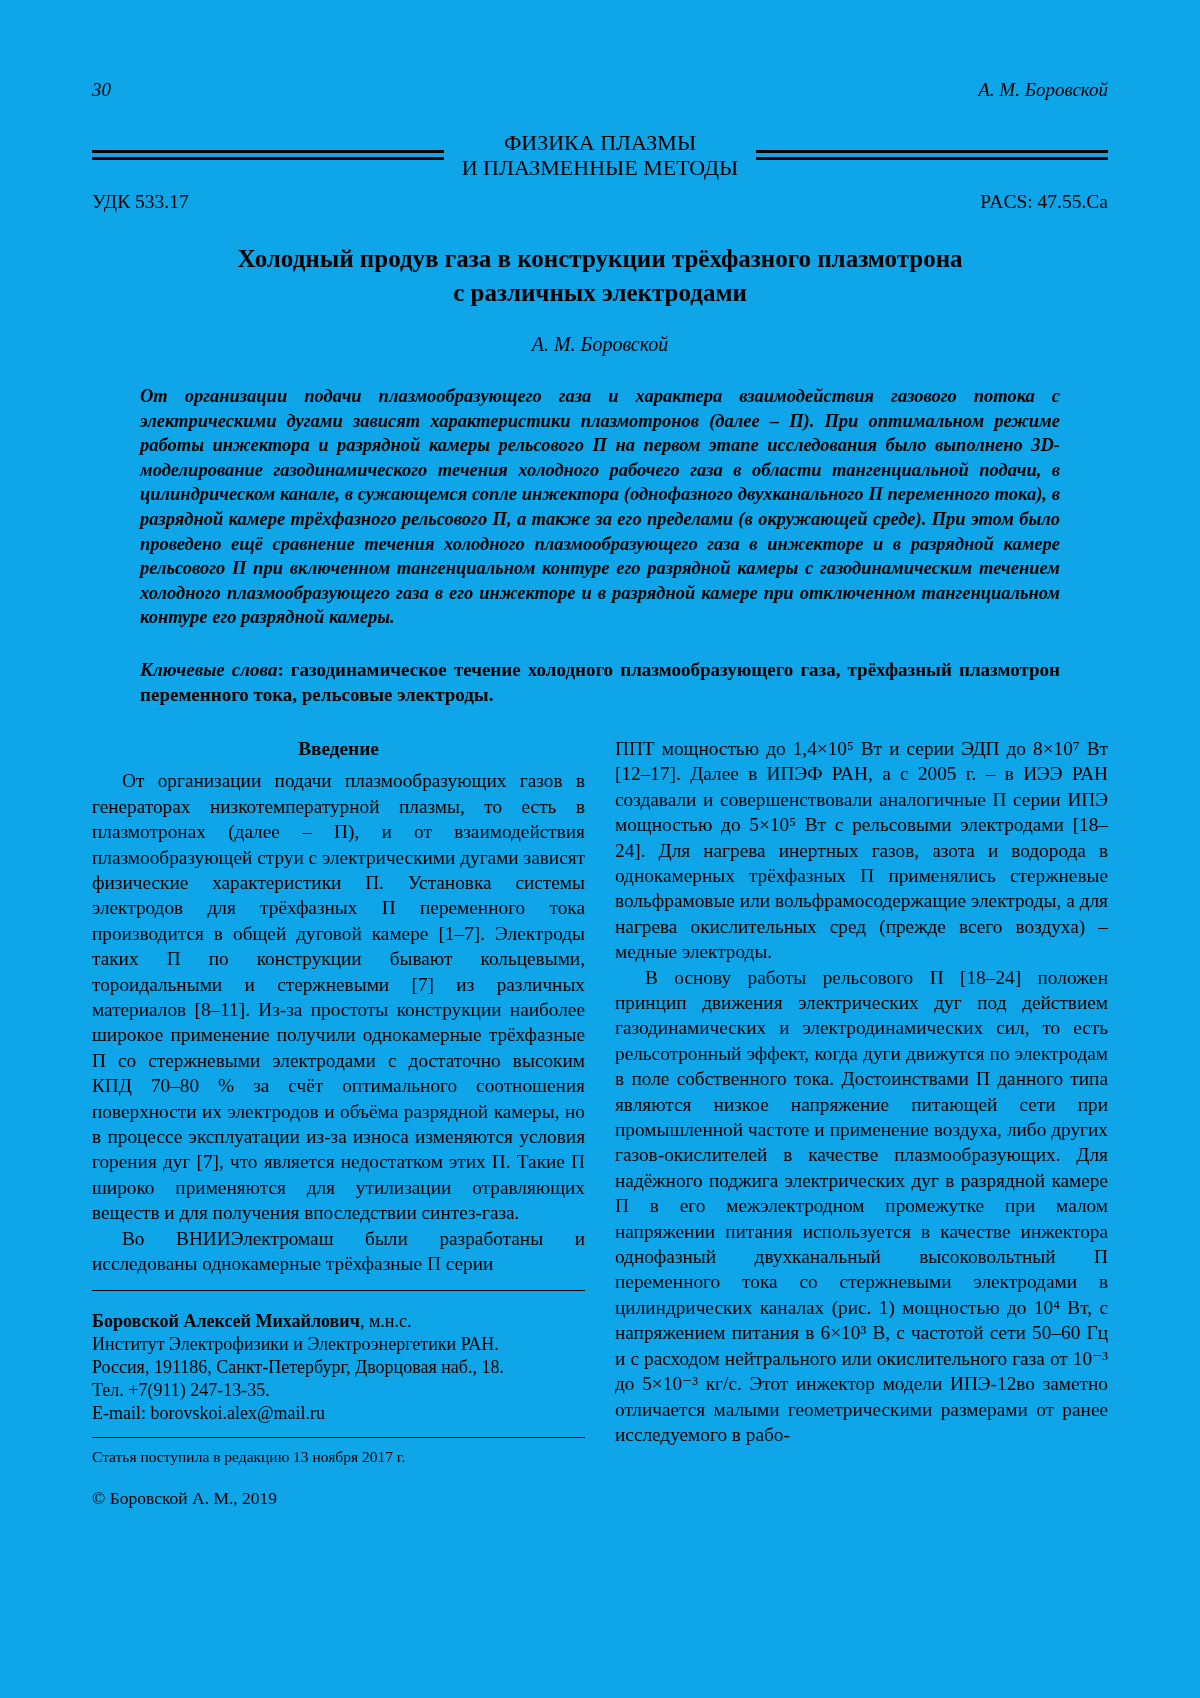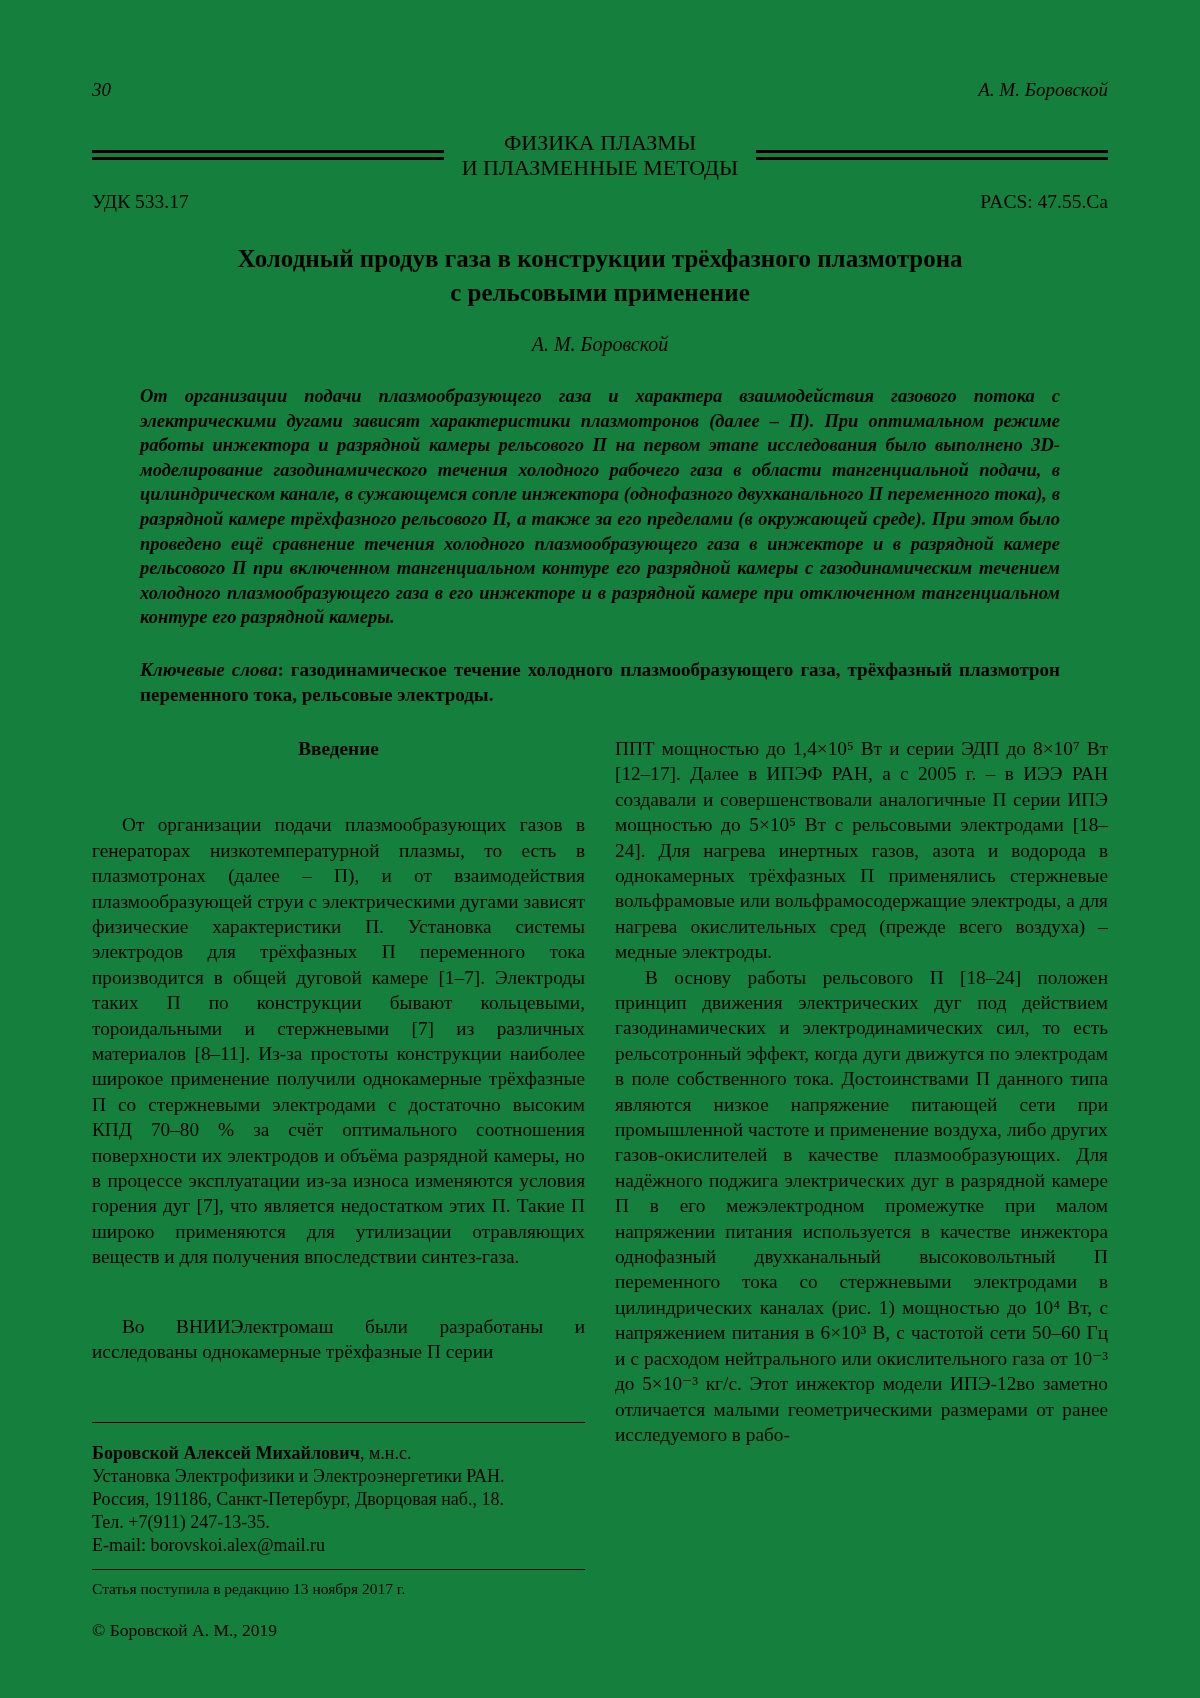--- a/index.html
+++ b/index.html
@@ -5,21 +5,21 @@
   html, body {
     margin: 0;
     padding: 0;
     background: #ffffff;
   }
   .page {
     position: relative;
     width: 1200px;
     height: 1698px;
     box-sizing: border-box;
-    background: #15803d;
+    background: #0ea5e9;
     color: #000000;
     font-family: "Liberation Serif", "DejaVu Serif", serif;
     padding: 78px 92px 60px 92px;
     overflow: hidden;
   }
   
   .running-head {
     display: flex;
     justify-content: space-between;
     font-style: italic;
@@ -98,21 +98,20 @@
     margin-top: 28px;
     flex: 1;
   }
   .col {
     flex: 1;
     min-width: 0;
     font-size: 19.3px;
     line-height: 25.4px;
     text-align: justify;
     hyphens: auto;
-    gap: 44px;
   }
   .col-left {
     display: flex;
     flex-direction: column;
   }
   .sec-head {
     font-weight: bold;
     text-align: center;
     margin: 0 0 7px 0;
   }
@@ -163,40 +162,40 @@
     <div class="dbl-rule"></div>
   </div>
 
   <div class="codes">
     <span>УДК 533.17</span>
     <span>PACS: 47.55.Ca</span>
   </div>
 
   <h1 class="title">
     <span class="t-line">Холодный продув газа в конструкции трёхфазного плазмотрона</span>
-    <span class="t-line">с рельсовыми применение</span>
+    <span class="t-line">с различных электродами</span>
   </h1>
 
   <div class="author">А. М. Боровской</div>
 
   <p class="abstract">От организации подачи плазмообразующего газа и характера взаимодействия газового потока с электрическими дугами зависят характеристики плазмотронов (далее – П). При оптимальном режиме работы инжектора и разрядной камеры рельсового П на первом этапе исследования было выполнено 3D-моделирование газодинамического течения холодного рабочего газа в области тангенциальной подачи, в цилиндрическом канале, в сужающемся сопле инжектора (однофазного двухканального П переменного тока), в разрядной камере трёхфазного рельсового П, а также за его пределами (в окружающей среде). При этом было проведено ещё сравнение течения холодного плазмообразующего газа в инжекторе и в разрядной камере рельсового П при включенном тангенциальном контуре его разрядной камеры с газодинамическим течением холодного плазмообразующего газа в его инжекторе и в разрядной камере при отключенном тангенциальном контуре его разрядной камеры.</p>
 
   <p class="keywords"><span class="kw-label">Ключевые слова</span><span>: газодинамическое течение холодного плазмообразующего газа, трёхфазный плазмотрон переменного тока, рельсовые электроды.</span></p>
 
   <div class="columns">
 
     <div class="col col-left">
       <div class="sec-head">Введение</div>
       <p class="body-p indent">От организации подачи плазмообразующих газов в генераторах низкотемпературной плазмы, то есть в плазмотронах (далее – П), и от взаимодействия плазмообразующей струи с электрическими дугами зависят физические характеристики П. Установка системы электродов для трёхфазных П переменного тока производится в общей дуговой камере [1–7]. Электроды таких П по конструкции бывают кольцевыми, тороидальными и стержневыми [7] из различных материалов [8–11]. Из-за простоты конструкции наиболее широкое применение получили однокамерные трёхфазные П со стержневыми электродами с достаточно высоким КПД 70–80 % за счёт оптимального соотношения поверхности их электродов и объёма разрядной камеры, но в процессе эксплуатации из-за износа изменяются условия горения дуг [7], что является недостатком этих П. Такие П широко применяются для утилизации отравляющих веществ и для получения впоследствии синтез-газа.</p>
       <p class="body-p indent">Во ВНИИЭлектромаш были разработаны и исследованы однокамерные трёхфазные П серии</p>
 
       <div class="footnote">
         <div class="fn-contact">
           <div><span class="fn-name">Боровской Алексей Михайлович</span><span>, м.н.с.</span></div>
-          <div>Установка Электрофизики и Электроэнергетики РАН.</div>
+          <div>Институт Электрофизики и Электроэнергетики РАН.</div>
           <div>Россия, 191186, Санкт-Петербург, Дворцовая наб., 18.</div>
           <div>Тел. +7(911) 247-13-35.</div>
           <div>E-mail: borovskoi.alex@mail.ru</div>
         </div>
         <div class="fn-received">Статья поступила в редакцию 13 ноября 2017 г.</div>
         <div class="fn-copyright">© Боровской А. М., 2019</div>
       </div>
     </div>
 
     <div class="col col-right">

